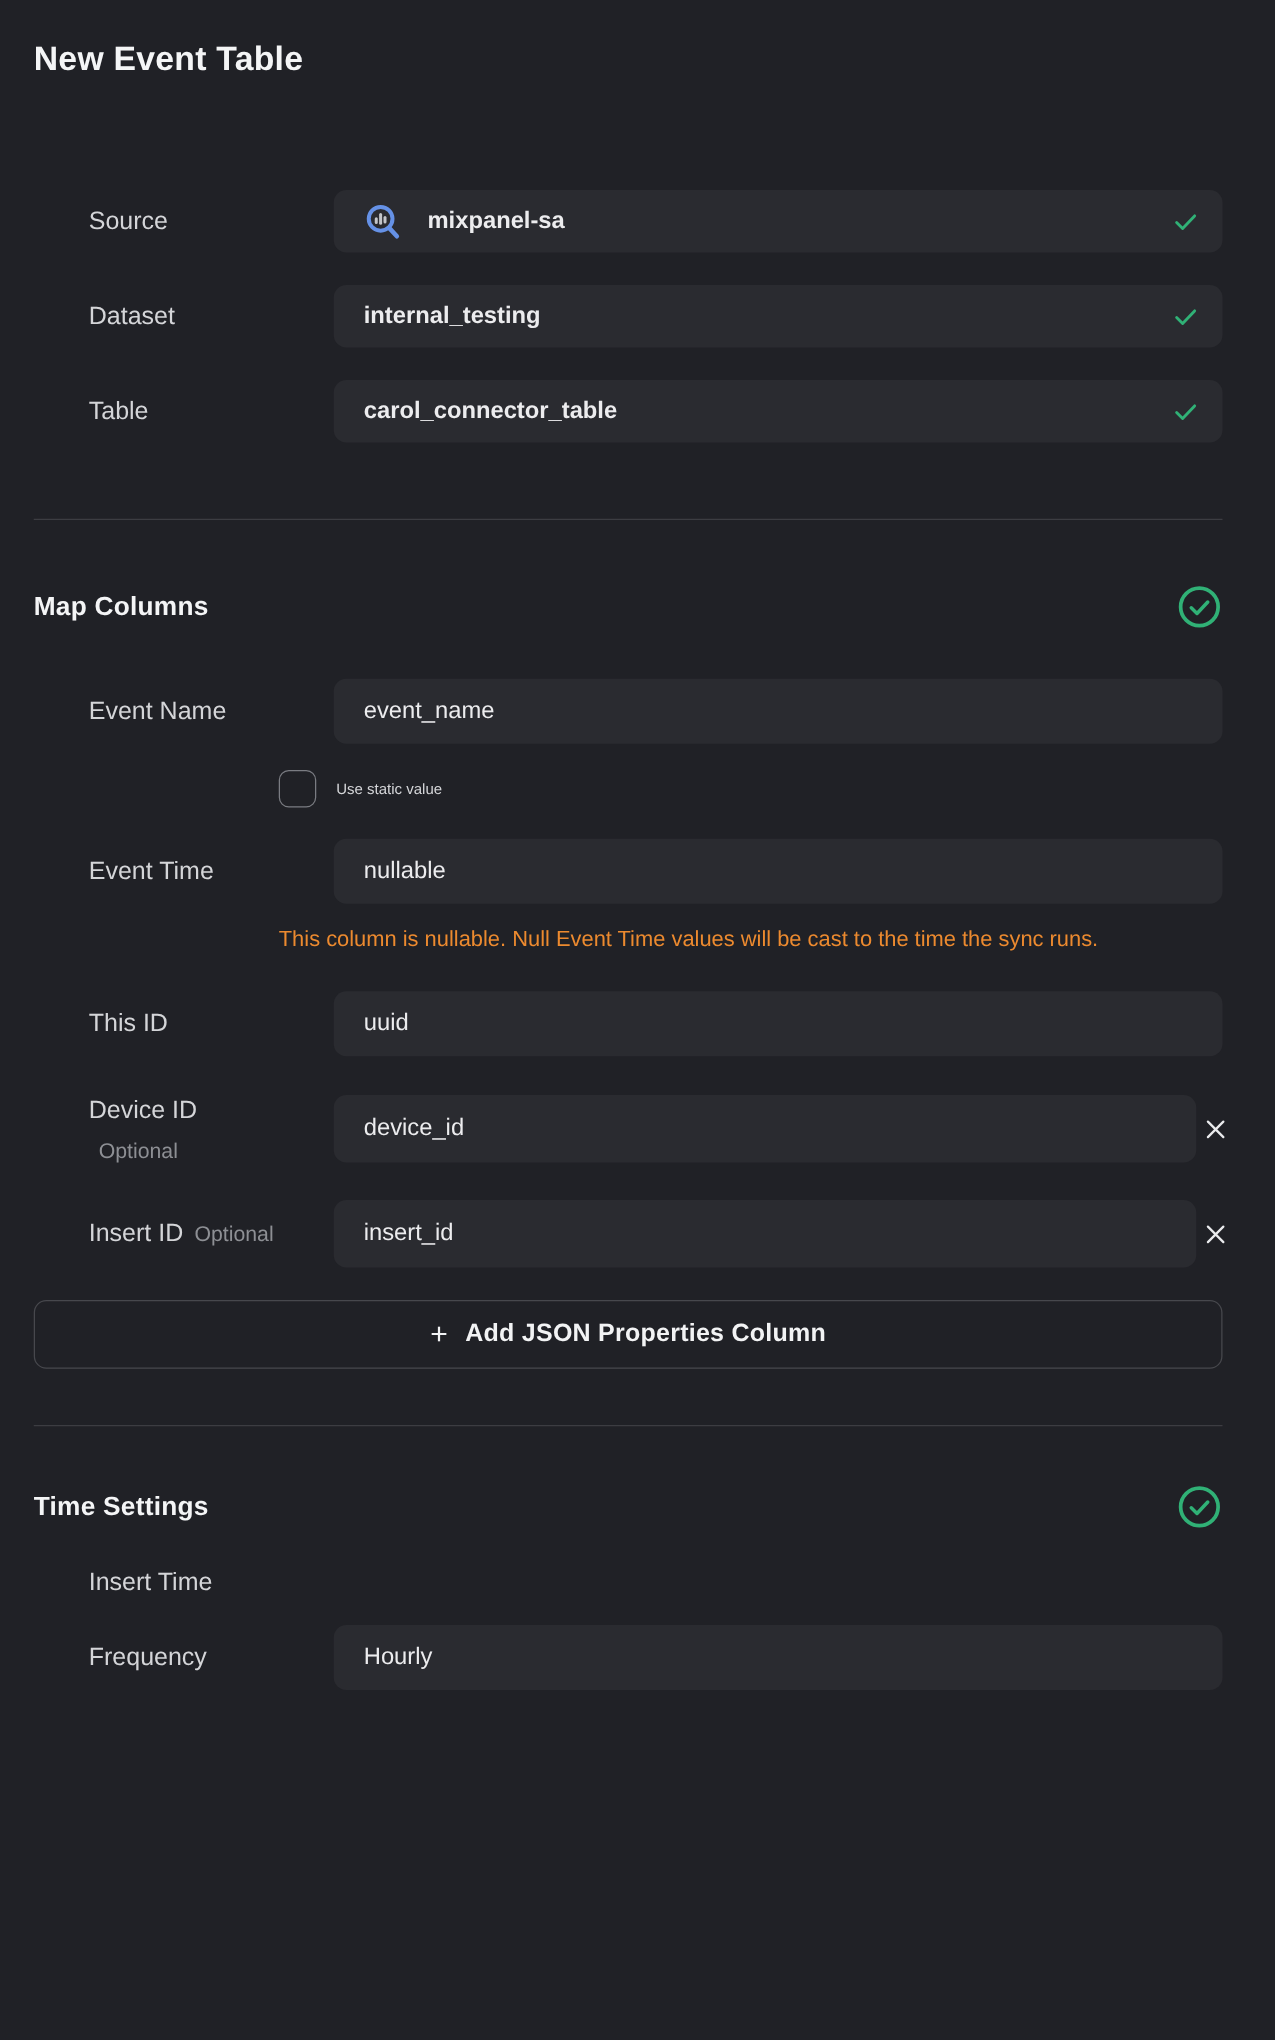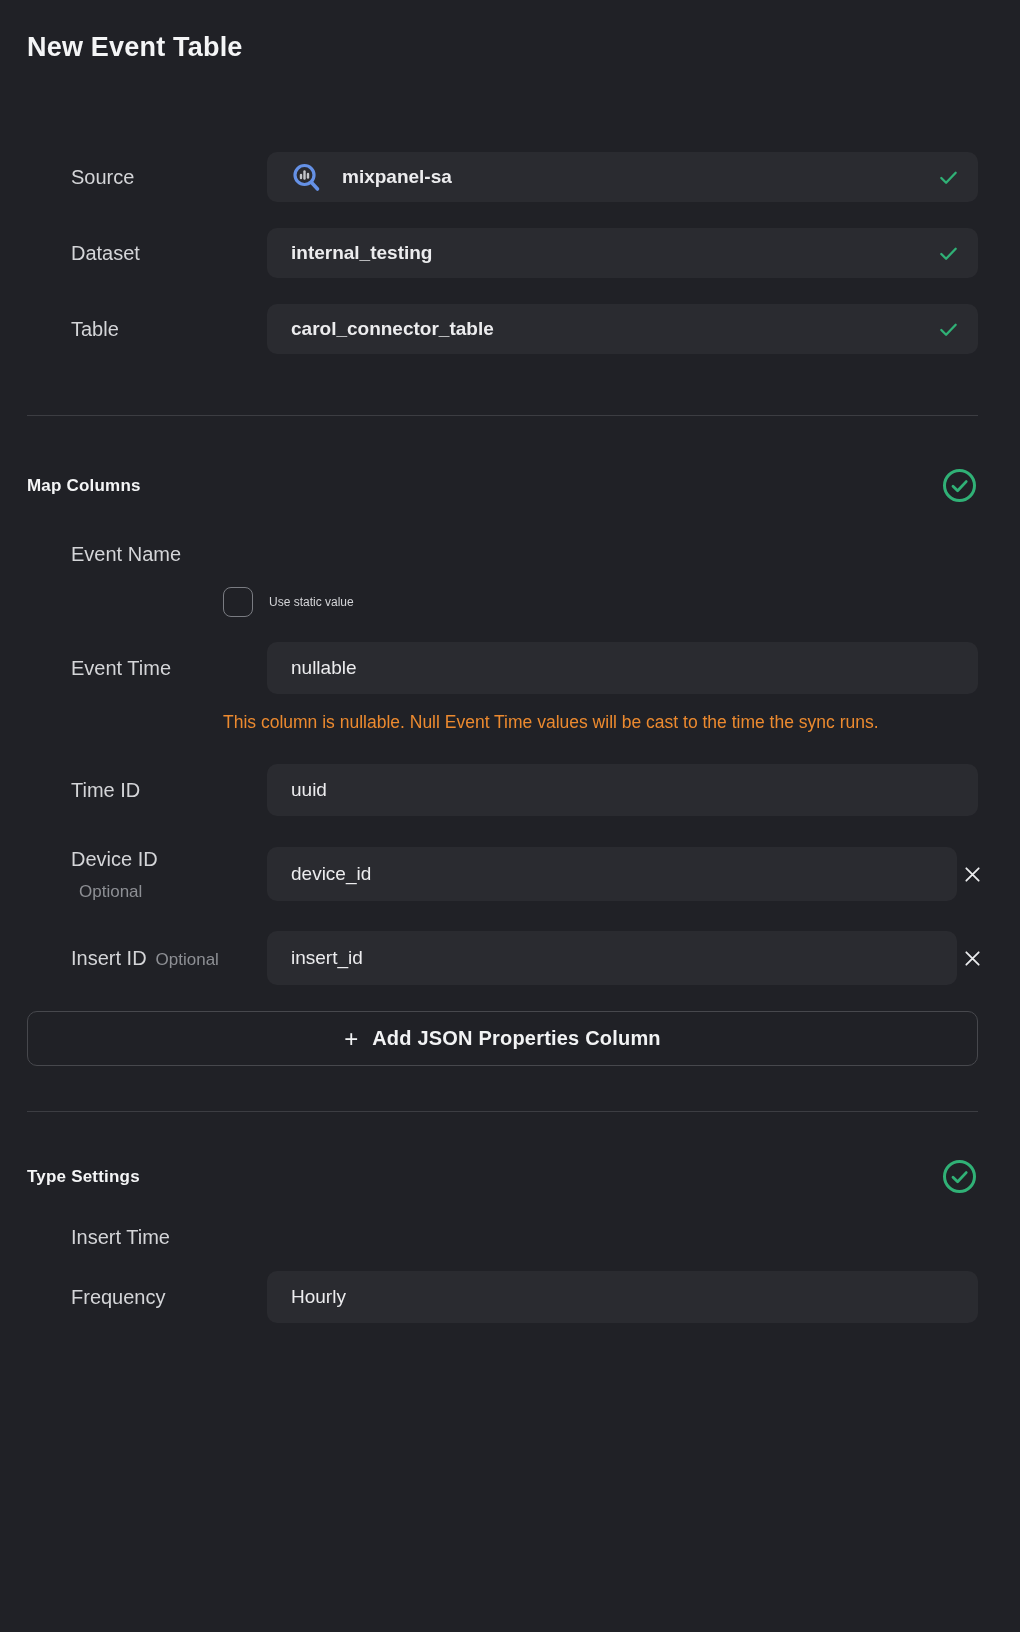--- a/index.html
+++ b/index.html
@@ -31,21 +31,21 @@
   .field .value{font-size:19px;font-weight:500;color:#ececee;}
   .field .value.strong{font-weight:700;}
   .field .value.disabled{color:#7b7d84;font-weight:400;}
   .field .spacer{flex:1;}
   .src-row{margin-bottom:26px;}
   .src-row:first-of-type{margin-top:89px;}
   .divider{height:1px;background:#3c3d42;border:none;margin:61px 0 0 0;}
   .divider.second{margin-top:45px;}
   .section-head{display:flex;align-items:center;justify-content:space-between;
     margin-top:51px;height:37px;}
-  .section-head h2{margin:0;font-size:17px;font-weight:700;color:#f4f5f6;letter-spacing:.2px;}
+  .section-head h2{margin:0;font-size:21px;font-weight:700;color:#f4f5f6;letter-spacing:.2px;}
   .row-eventname{margin-top:39px;}
   .row-eventname .field,.row-eventtime .field,.row-userid .field{height:52px;}
   .checkbox-row{margin-top:21px;margin-left:196px;display:flex;align-items:center;height:30px;}
   .checkbox{width:30px;height:30px;border:1.5px solid #7a7c82;border-radius:8px;
     box-sizing:border-box;background:transparent;flex:none;cursor:pointer;}
   .checkbox-label{margin-left:16px;font-size:12px;color:#d4d5d8;}
   .row-eventtime{margin-top:25px;}
   .warning{margin:15px 0 0 196px;max-width:710px;
     font-size:17.5px;line-height:27px;color:#ec8a2f;}
   .row-userid{margin-top:28px;}
@@ -137,37 +137,40 @@
     <span class="check-icon">
       <svg width="37" height="37" viewBox="0 0 37 37">
         <circle cx="18.5" cy="18.5" r="15" fill="none" stroke="#30b176" stroke-width="3"></circle>
         <path d="M12 19.2l4.6 4.6 8.6-9.2" fill="none" stroke="#30b176" stroke-width="2.8" stroke-linecap="round" stroke-linejoin="round"></path>
       </svg>
     </span>
   </div>
 
   <div class="row row-eventname">
     <div class="label-col">Event Name</div>
+    <div class="field">
+      <span class="value">event_name</span>
+    </div>
   </div>
 
   <div class="checkbox-row">
     <div class="checkbox"></div>
     <span class="checkbox-label">Use static value</span>
   </div>
 
   <div class="row row-eventtime">
     <div class="label-col">Event Time</div>
     <div class="field">
       <span class="value">nullable</span>
     </div>
   </div>
   <div class="warning">This column is nullable. Null Event Time values will be cast to the time the sync runs.</div>
 
   <div class="row row-userid">
-    <div class="label-col">Time ID</div>
+    <div class="label-col">This ID</div>
     <div class="field">
       <span class="value">uuid</span>
     </div>
   </div>
 
   <div class="row row-device">
     <div class="label-col label-stack">
       <span>Device ID</span>
       <span class="optional">Optional</span>
     </div>
@@ -201,21 +204,21 @@
   </div>
 
   <button class="add-btn">
     <span class="plus">+</span>
     <span class="add-label">Add JSON Properties Column</span>
   </button>
 
   <hr class="divider second">
 
   <div class="section-head sync">
-    <h2>Type Settings</h2>
+    <h2>Time Settings</h2>
     <span class="check-icon">
       <svg width="37" height="37" viewBox="0 0 37 37">
         <circle cx="18.5" cy="18.5" r="15" fill="none" stroke="#30b176" stroke-width="3"></circle>
         <path d="M12 19.2l4.6 4.6 8.6-9.2" fill="none" stroke="#30b176" stroke-width="2.8" stroke-linecap="round" stroke-linejoin="round"></path>
       </svg>
     </span>
   </div>
 
 
   <div class="row row-inserttime">

